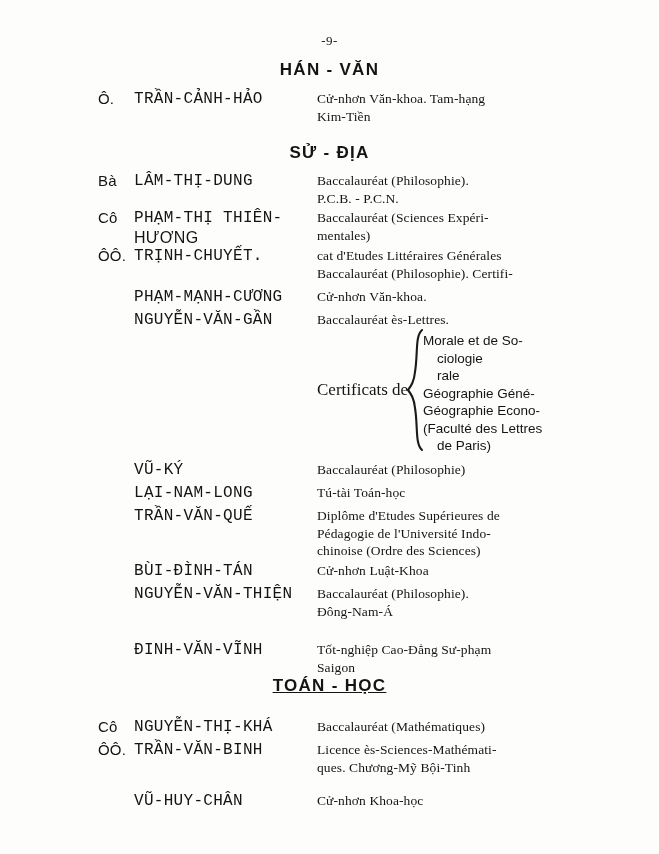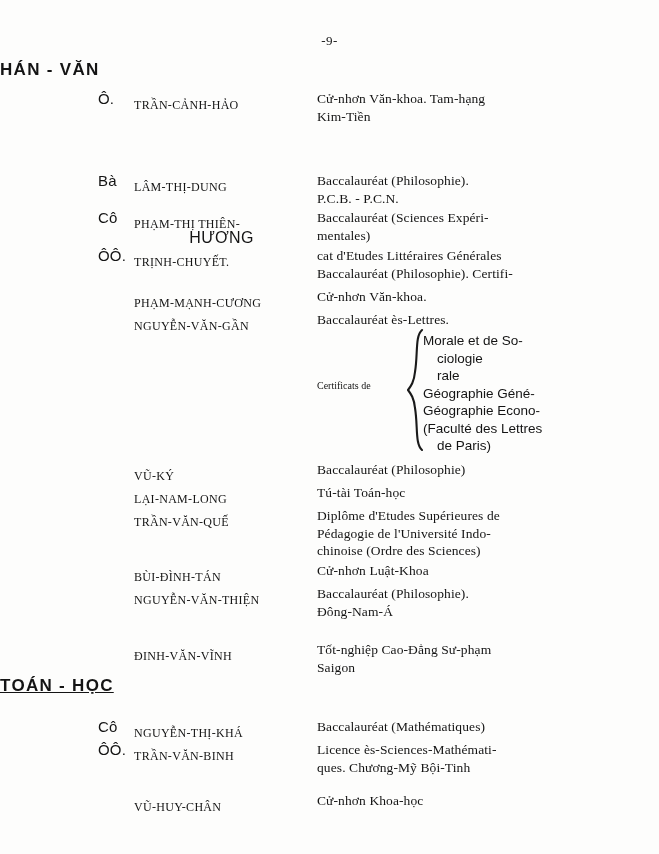--- a/index.html
+++ b/index.html
@@ -32,20 +32,21 @@
     font-size: 13px;
     letter-spacing: 0.5px;
     font-family: "Liberation Serif", "DejaVu Serif", serif;
   }
 
   
   .section-heading {
     position: absolute;
     left: 0;
     width: 659px;
+    text-align: center;
     font-size: 17px;
     font-weight: bold;
     letter-spacing: 1.3px;
     font-family: "Liberation Sans", "DejaVu Sans", sans-serif;
   }
 
   
   .entry {
     position: absolute;
     left: 0;
@@ -57,31 +58,30 @@
     top: 0;
     font-size: 15px;
     font-family: "Liberation Sans", "DejaVu Sans", sans-serif;
     letter-spacing: 0.2px;
     white-space: nowrap;
   }
   .name {
     position: absolute;
     left: 134px;
     top: 0;
-    font-size: 12px;
-    font-family: Liberation Serif, serif;
+    font-size: 16px;
+    font-family: Liberation Mono, monospace;
     letter-spacing: 0.3px;
     white-space: nowrap;
-    margin-top: 8px;
   }
   .name-cont {
     position: absolute;
     left: 134px;
     width: 175px;
-    text-align: center;
+    text-align: left;
     font-size: 16px;
     font-family: "Liberation Sans", "DejaVu Sans", sans-serif;
     letter-spacing: 0.3px;
     white-space: nowrap;
   }
   .quals {
     position: absolute;
     left: 317px;
     top: 0;
     width: 232px;
@@ -95,21 +95,21 @@
   
   .brace-block {
     position: absolute;
     left: 0;
     width: 659px;
   }
   .brace-label {
     position: absolute;
     left: 317px;
     top: 48px;
-    font-size: 10px;
+    font-size: 17px;
     font-family: "Liberation Serif", "DejaVu Serif", serif;
     white-space: nowrap;
   }
   .brace-glyph {
     position: absolute;
     left: 407px;
     top: -4px;
     width: 18px;
     height: 124px;
   }
@@ -136,20 +136,21 @@
 
   <div class="entry" style="top:90px;">
     <span class="prefix">Ô.</span>
     <span class="name">TRẦN-CẢNH-HẢO</span>
     <span class="quals">
       <span class="ln">Cử-nhơn Văn-khoa. Tam-hạng</span>
       <span class="ln">Kim-Tiền</span>
     </span>
   </div>
 
+  <div class="section-heading" style="top:143px;">SỬ - ĐỊA</div>
 
   <div class="entry" style="top:172px;">
     <span class="prefix">Bà</span>
     <span class="name">LÂM-THỊ-DUNG</span>
     <span class="quals">
       <span class="ln">Baccalauréat (Philosophie).</span>
       <span class="ln">P.C.B. - P.C.N.</span>
     </span>
   </div>
 

